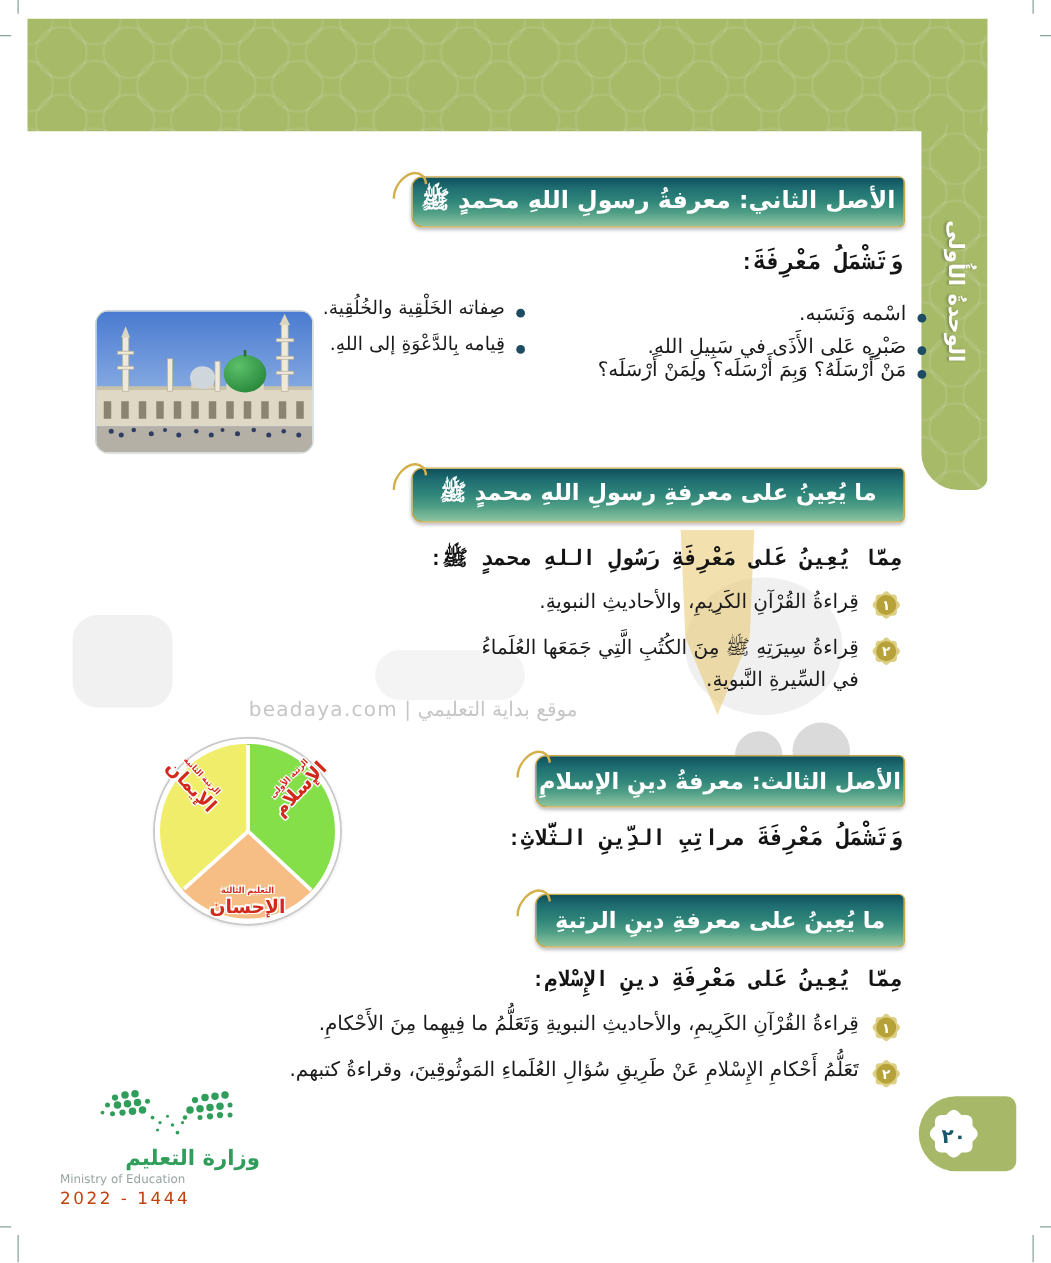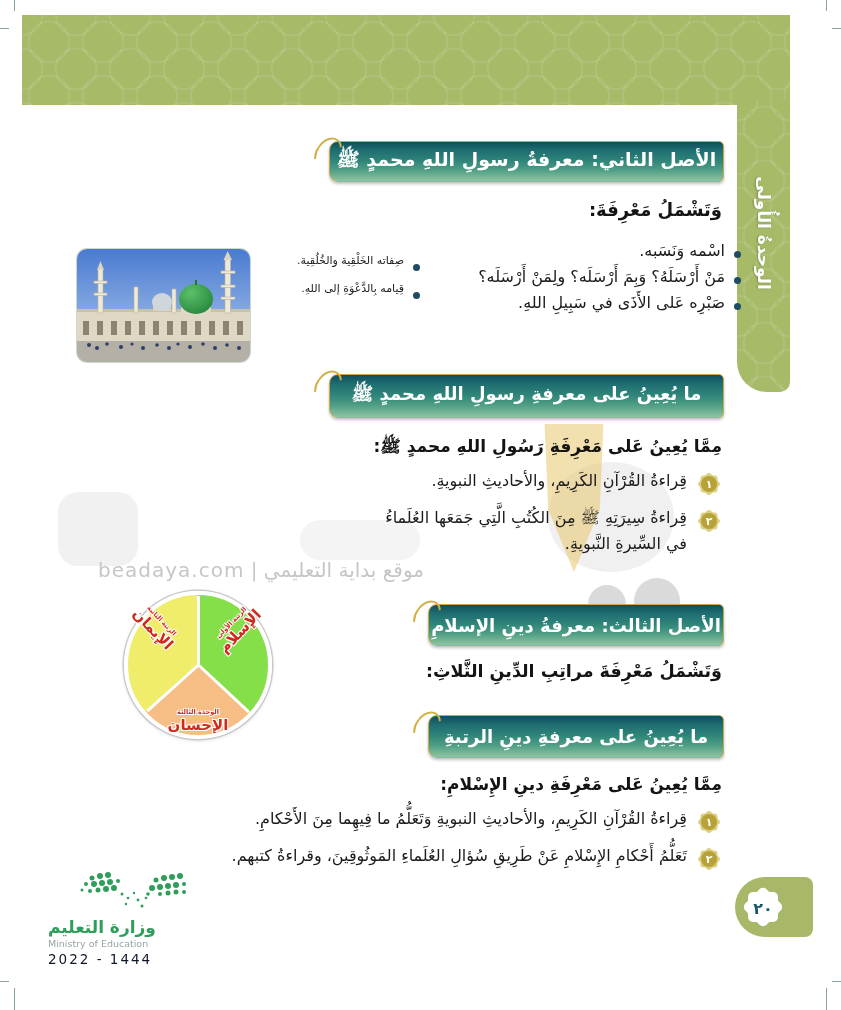--- a/index.html
+++ b/index.html
@@ -26,21 +26,21 @@
   
   .banner{position:absolute;border-radius:9px 5px 5px 9px;
     background:linear-gradient(180deg,#0e4f5c 0%,#1f6e72 22%,#2f8579 48%,#4f9e86 72%,#8ec4a0 100%);
     border:1px solid #c9a84a;color:#fff;font-weight:bold;
     display:flex;align-items:center;justify-content:center;
     box-shadow:0 2px 3px rgba(0,0,0,.25);direction:rtl;}
   .banner::before{content:"";position:absolute;left:-14px;top:-6px;width:20px;height:30px;
     border:2px solid #d3b04a;border-radius:50%;border-right-color:transparent;
     border-bottom-color:transparent;transform:rotate(35deg);}
 
-  .intro{position:absolute;right:119px;direction:rtl;font-weight:bold;color:#141414;}
+  .intro{position:absolute;right:119px;direction:rtl;font-weight:bold;color:#141414;font-family:Liberation Mono, monospace;}
 
   
   .blist{position:absolute;direction:rtl;margin:0;padding:0;list-style:none;}
   .blist li{display:flex;gap:9px;align-items:flex-start;}
   .bdot{flex:0 0 auto;width:7px;height:7px;border-radius:50%;background:#1e4c63;margin-top:10px;}
 
   
   .numlist{position:absolute;direction:rtl;}
   .nitem{display:flex;gap:9px;align-items:flex-start;margin-bottom:8px;font-size:16px;line-height:1.6;}
   .nitem svg{flex:0 0 auto;margin-top:3px;}
@@ -67,22 +67,22 @@
     border-radius:50% 50% 50% 50%/42% 42% 58% 58%;box-shadow:0 0 0 1px rgba(190,195,185,.4);}
   .book-grey .book-title{top:40px;color:#b9bdb4;font-size:7px;}
   .book-red{background:#a8311f;}
   .book-red .dots{position:absolute;inset:2px;border:2px dotted #ecc65f;border-radius:5px;}
   .book-red .panel{position:absolute;inset:10px;background:#0d0a05;border:1px solid #d8b052;border-radius:3px;}
   .book-red .book-title{top:22px;color:#e6c05a;font-size:9.5px;}
   .r-line{position:absolute;height:2px;background:rgba(214,178,92,.8);border-radius:2px;}
 
   
   .wm-shape{position:absolute;}
-  .wm-text{position:absolute;left:60px;top:558px;width:402px;font-size:20px;color:#c6c6c6;
-    letter-spacing:1px;direction:rtl;text-align:center;}
+  .wm-text{position:absolute;left:60px;top:558px;width:402px;font-size:16px;color:#c6c6c6;
+    letter-spacing:1px;direction:rtl;text-align:right;}
 
   
   .pie{position:absolute;left:124px;top:591px;width:148px;height:148px;}
   .pie-disc{position:absolute;inset:0;border-radius:50%;border:4px solid #fff;box-sizing:border-box;
     background:conic-gradient(#85df49 0deg 133deg,#f6bd85 133deg 228deg,#efed69 228deg 360deg);
     box-shadow:0 0 0 1.5px #c9c9c9,0 1px 4px rgba(0,0,0,.2);}
   .psep{position:absolute;left:calc(50% - 1.5px);top:5px;width:3px;height:69px;background:#fff;
     transform-origin:50% 100%;}
   .pie-center{position:absolute;left:50%;top:50%;transform:translate(-50%,-50%);width:56px;height:56px;
     border-radius:50%;background:radial-gradient(circle at 35% 30%,#5b9ae8,#1c56b8 75%);
@@ -92,23 +92,23 @@
     text-shadow:-1px -1px 0 #fff,1px -1px 0 #fff,-1px 1px 0 #fff,1px 1px 0 #fff,0 0 2px #fff;}
   .seg .rk{display:block;font-size:6.5px;}
   .seg .nm{display:block;font-size:15px;}
   .seg-islam{top:26px;right:8px;transform:rotate(-46deg);}
   .seg-iman{top:24px;left:6px;transform:rotate(46deg);}
   .seg-ihsan{left:0;right:0;bottom:6px;}
 
   
   .moe{position:absolute;left:48px;top:868px;width:160px;}
   .moe svg{display:block;margin-left:30px;}
-  .moe-ar{color:#2f9e5b;font-weight:bold;font-size:17px;margin-top:3px;direction:rtl;text-align:left;}
+  .moe-ar{color:#2f9e5b;font-weight:bold;font-size:17px;margin-top:3px;direction:rtl;text-align:right;}
   .moe-en{color:#98a5a3;font-size:9.5px;margin-top:1px;}
-  .moe-year{color:#0f172a;font-size:13.5px;letter-spacing:2px;margin-top:2px;}
+  .moe-year{color:#c2410c;font-size:13.5px;letter-spacing:2px;margin-top:2px;}
 
   .badge{position:absolute;left:735px;top:877px;width:78px;height:60px;background:#a7b969;
     border-radius:30px 8px 8px 30px;}
   .badge svg{position:absolute;left:4px;top:6px;}
 </style>
 </head>
 <body>
 
 <div class="page">
 
@@ -139,31 +139,31 @@
   <div class="banner" id="b1" style="left:329px;top:141px;width:393px;height:39px;font-size:19px;">
     <span>الأصل الثاني: معرفةُ رسولِ اللهِ محمدٍ ﷺ</span>
   </div>
   <div class="intro" style="top:199px;font-size:18px;">وَتَشْمَلُ مَعْرِفَةَ:</div>
 
   <ul class="blist" style="right:100px;top:241px;width:322px;font-size:16px;">
     <li style="margin-bottom:7px;">
       <span class="bdot"></span>
       <span>اسْمه وَنَسَبه.</span>
       </li>
+    <li>
+      <span class="bdot"></span>
+      <span>صَبْرِه عَلى الأَذَى في سَبِيلِ اللهِ.</span>
+      </li>
     <li style="margin-bottom:7px;">
       <span class="bdot"></span>
       <span>مَنْ أَرْسَلَهُ؟ وَبِمَ أَرْسَلَه؟ ولِمَنْ أَرْسَلَه؟</span>
       </li>
-    <li>
-      <span class="bdot"></span>
-      <span>صَبْرِه عَلى الأَذَى في سَبِيلِ اللهِ.</span>
-      </li>
   </ul>
 
-  <ul class="blist" style="right:421px;top:254px;width:178px;font-size:11px;">
+  <ul class="blist" style="right:421px;top:237px;width:178px;font-size:15px;">
     <li style="margin-bottom:11px;">
       <span class="bdot"></span>
       <span>صِفاته الخَلْقِية والخُلُقِية.</span>
       </li>
     <li>
       <span class="bdot"></span>
       <span>قِيامه بِالدَّعْوَةِ إلى اللهِ.</span>
       </li>
   </ul>
 
@@ -277,21 +277,21 @@
     <div class="psep" style="transform:rotate(228deg);"></div>
     <div class="seg seg-islam">
       <span class="rk">الرتبة الأولى</span>
       <span class="nm">الإسلام</span>
     </div>
     <div class="seg seg-iman">
       <span class="rk">الرتبة الثانية</span>
       <span class="nm">الإيمان</span>
     </div>
     <div class="seg seg-ihsan">
-      <span class="rk">الوحدة الثالثة</span>
+      <span class="rk">التعليم الثالثة</span>
       <span class="nm">الإحسان</span>
     </div>
   </div>
 
   <div class="banner" id="b4" style="left:428px;top:715px;width:294px;height:41px;font-size:18px;">
     <span>ما يُعِينُ على معرفةِ دينِ الرتبةِ</span>
   </div>
   <div class="intro" style="top:774px;font-size:17px;">مِمَّا يُعِينُ عَلى مَعْرِفَةِ دينِ الإِسْلامِ:</div>
 
   <div class="numlist" style="right:119px;top:806px;width:612px;">

